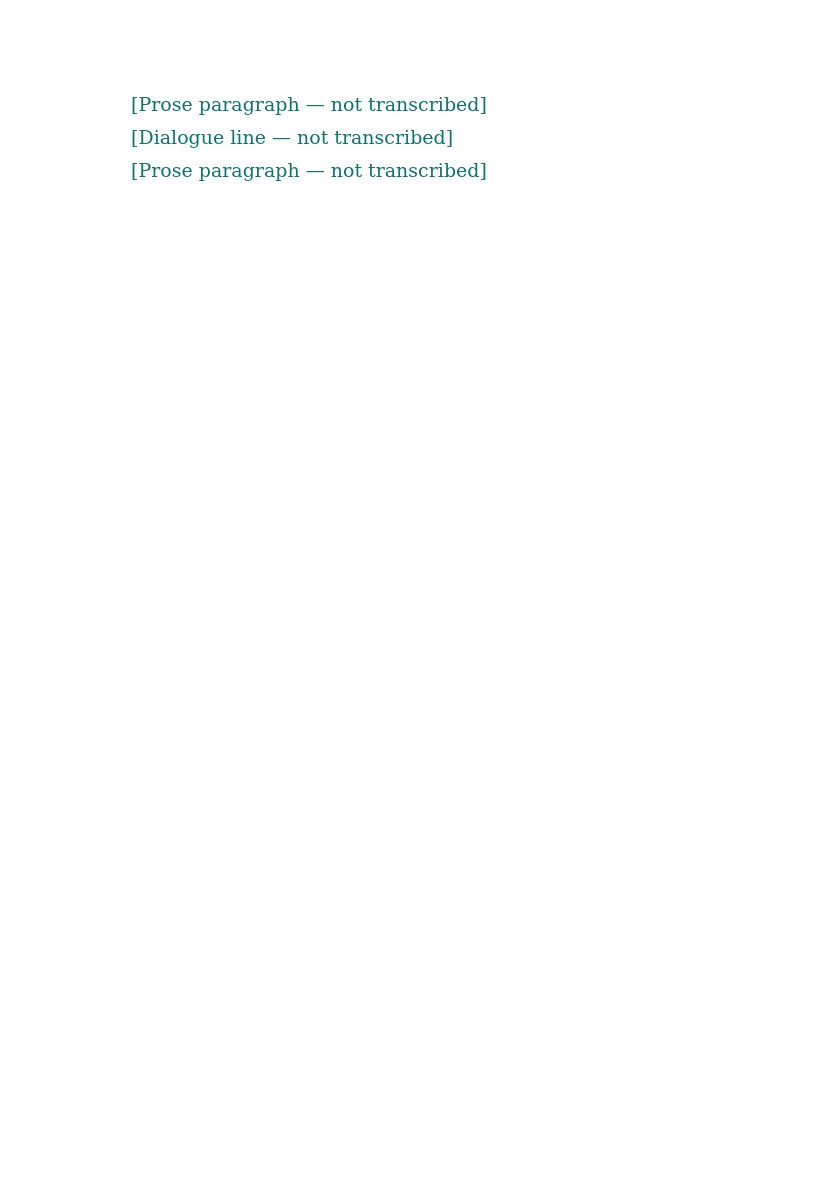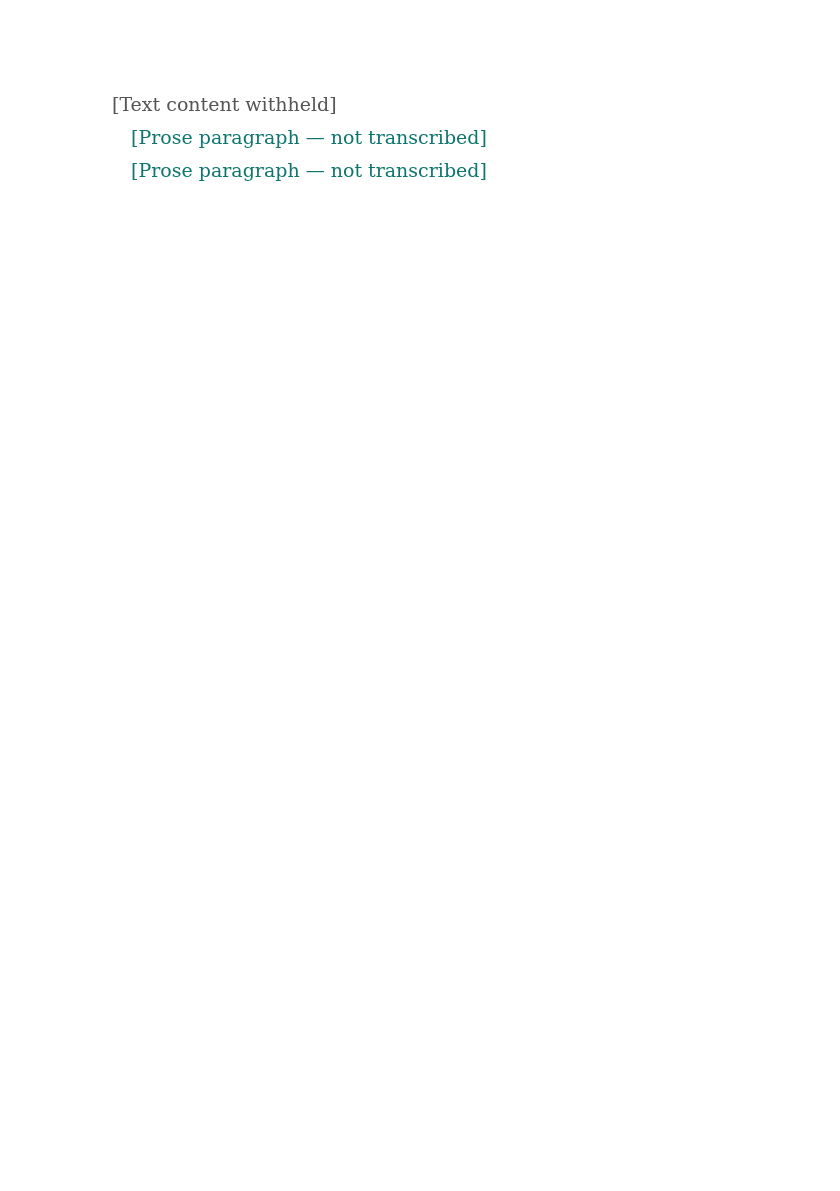--- a/index.html
+++ b/index.html
@@ -9,16 +9,16 @@
       font-family: "DejaVu Serif", serif; font-size: 19px; line-height: 33px;
       color: #1a1a1a;
     }
     .para { margin: 0; text-indent: 1em; color: #0f766e; }
     .note { color: #555; text-indent: 0; }
   </style>
 </head>
 <body>
 
 <div class="page">
-  <p class="para note">[Text content withheld]</p>
   <p class="para">[Prose paragraph — not transcribed]</p>
+  <p class="para">[Dialogue line — not transcribed]</p>
   <p class="para">[Prose paragraph — not transcribed]</p>
 </div>
 
 </body></html>

